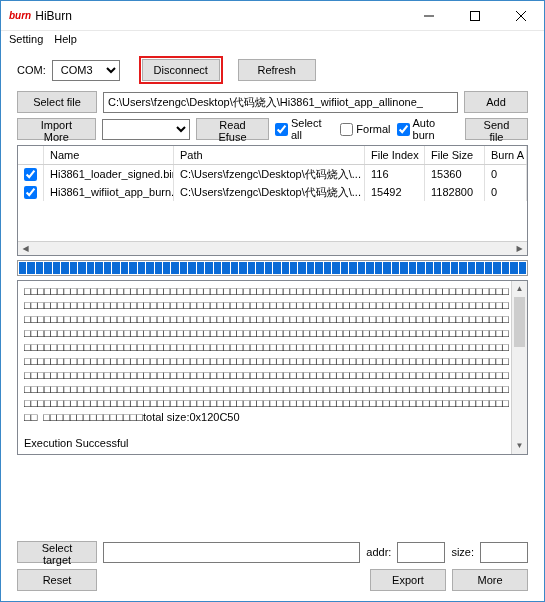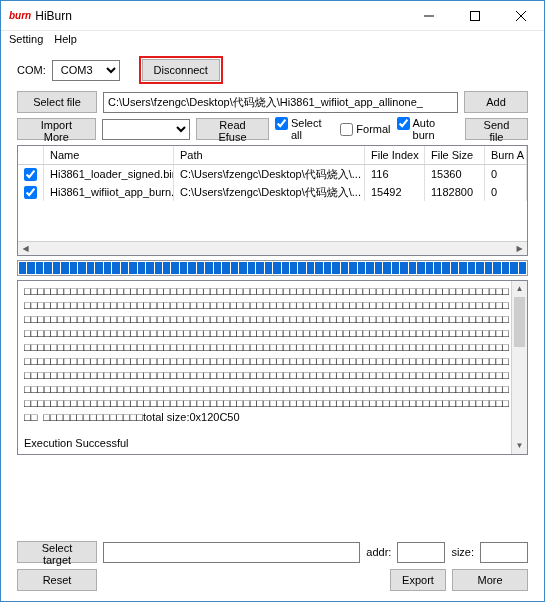--- a/index.html
+++ b/index.html
@@ -32,21 +32,21 @@
 .section-lbl { margin-top: 2px; }
 .prog { height: 16px; display: flex; gap: 1px; border: 1px solid #999; padding: 1px; }
 .prog div { flex: 1; background: #0a6bd6; }
 .log { border: 1px solid #828790; height: 175px; overflow: hidden; position: relative; padding: 4px 18px 4px 6px; font-family: "Courier New", monospace; font-size: 10px; line-height: 12px; word-break: break-all; }
 .log .sb { position: absolute; right: 0; top: 0; bottom: 0; width: 16px; background: #f0f0f0; border-left: 1px solid #d0d0d0; display: flex; flex-direction: column; }
 .log .sb .arr { height: 16px; display: flex; align-items: center; justify-content: center; font-size: 8px; color: #606060; }
 .log .sb .tr { flex: 1; position: relative; }
 .log .sb .th { position: absolute; left: 2px; right: 2px; top: 0; height: 50px; background: #cdcdcd; }
 .footer { padding: 6px 16px 10px; display: flex; flex-direction: column; gap: 6px; border-top: 0; }
 input[type=checkbox] { width: 13px; height: 13px; margin: 0; }
-.chk-lbl { display: flex; align-items: flex-start; gap: 3px; }
+.chk-lbl { display: flex; align-items: center; gap: 3px; }
 </style>
 </head>
 <body>
 
 <div class="titlebar">
   <span class="app-icon">burn</span>
   <span class="title">HiBurn</span>
   <span class="spacer"></span>
   <div class="win-btn">
       <svg width="10" height="10">
@@ -71,20 +71,21 @@
   <span>Help</span>
 </div>
 
 <div class="content">
   <div class="row" style="margin-bottom:6px">
     <span class="lbl">COM:</span>
     <select style="width:68px"><option>COM3</option></select>
     <span style="width:10px"></span>
     <button class="btn hl-red" style="width:78px">Disconnect</button>
     <span style="width:6px"></span>
+    <button class="btn" style="width:78px">Refresh</button>
   </div>
 
   <div class="row">
     <button class="btn" style="width:80px">Select file</button>
     <input type="text" style="flex: 1 1 0%;" value="C:\Users\fzengc\Desktop\代码烧入\Hi3861_wifiiot_app_allinone_">
     <button class="btn" style="width:64px">Add</button>
   </div>
 
   <div class="row">
     <button class="btn" style="width:80px">Import More</button>
@@ -225,16 +226,16 @@
     <button class="btn" style="width:80px">Select target</button>
     <input type="text" style="flex: 1 1 0%;" value="">
     <span class="lbl">addr:</span>
     <input type="text" style="width: 48px;" value="">
     <span class="lbl">size:</span>
     <input type="text" style="width: 48px;" value="">
   </div>
   <div class="row">
     <button class="btn" style="width:80px">Reset</button>
     <span style="flex:1"></span>
-    <button class="btn" style="width:56px">Export</button>
+    <button class="btn" style="width:76px">Export</button>
     <button class="btn" style="width:76px">More</button>
   </div>
 </div>
 
 </body></html>

